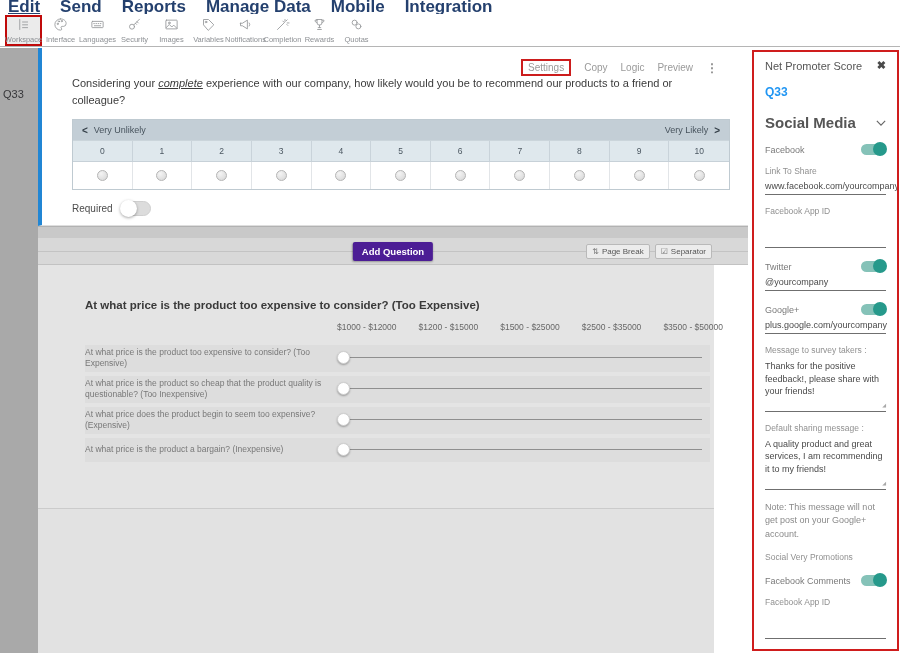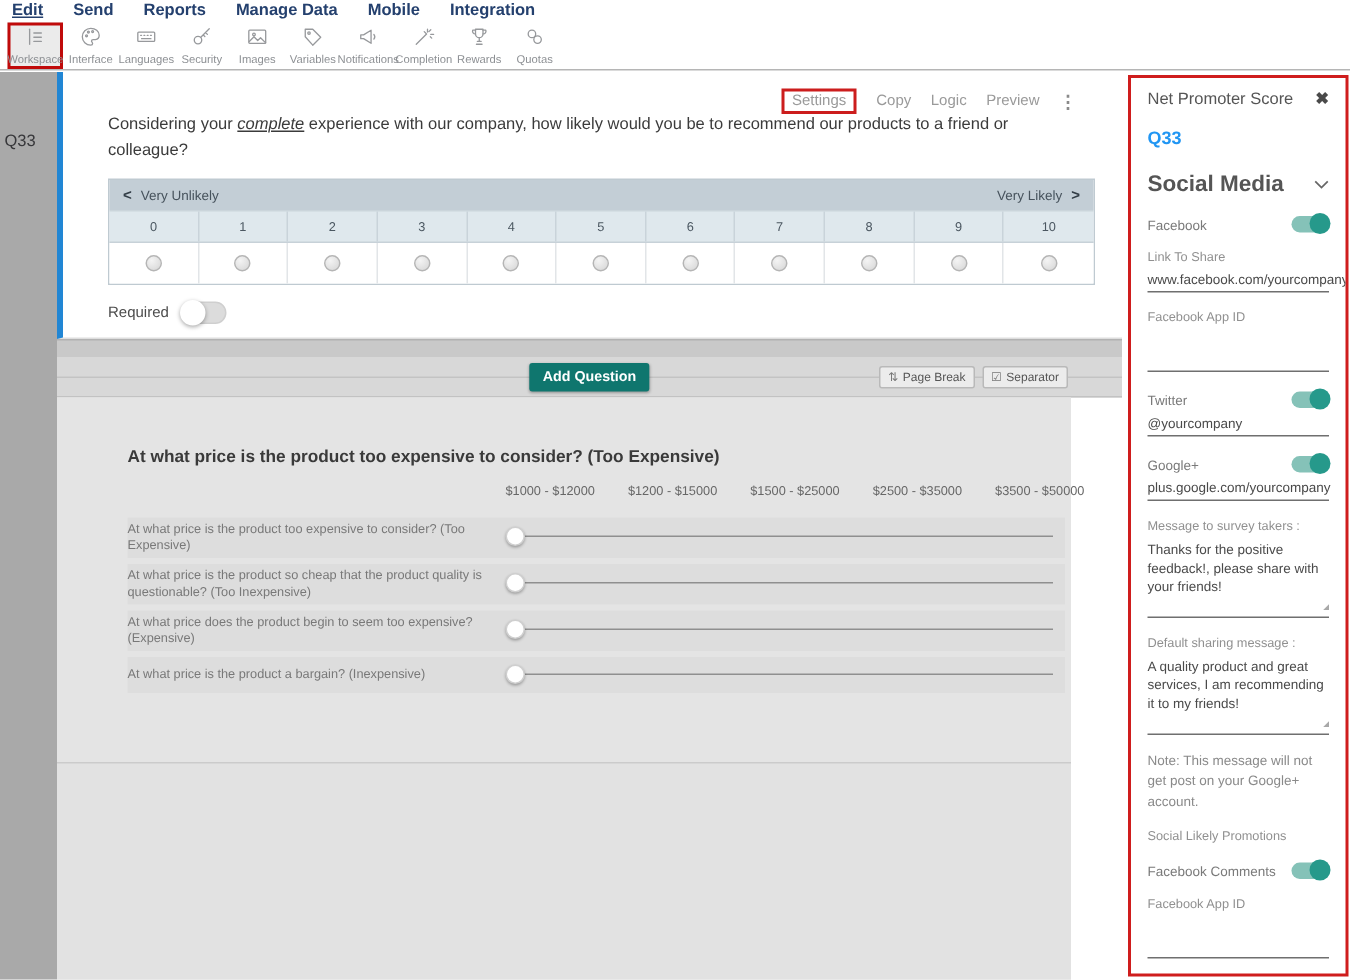--- a/index.html
+++ b/index.html
@@ -2,21 +2,21 @@
 <html><head>
 <meta charset="utf-8">
 <style>
   * { margin:0; padding:0; box-sizing:border-box; }
   html,body { width:900px; height:653px; overflow:hidden; background:#fff;
     font-family:"Liberation Sans", sans-serif; }
 
   
   .menubar { position:absolute; top:0; left:0; right:0; height:14px;
     display:flex; align-items:center; gap:20px; padding-left:8px;
-    background:#fff; font-size:11px; font-weight:bold; color:#24406e; }
+    background:#fff; font-size:17px; font-weight:bold; color:#24406e; }
   .menu-item { cursor:pointer; }
   .menu-item.active { text-decoration:underline; }
 
   
   .toolbar { position:absolute; top:14px; left:0; right:0; height:33px;
     display:flex; align-items:center; padding-left:5px; background:#fff;
     border-bottom:1px solid #b5b5b5; }
   .tool { width:37px; display:flex; flex-direction:column; align-items:center;
     justify-content:center; gap:1px; color:#8d9094; font-size:7.5px; cursor:pointer; }
   .tool svg { width:15px; height:15px; stroke:#97999c; fill:none;
@@ -67,21 +67,21 @@
   .toggle-off .knob { position:absolute; left:-2px; top:-2px; width:17px; height:17px;
     border-radius:50%; background:#fff; box-shadow:0 1px 3px rgba(0,0,0,.35); }
 
   
   .band { position:absolute; left:38px; top:178px; width:710px; height:12px;
     background:#c9c9c9; border-top:1px solid #b2b2b2; }
   .add-row { position:absolute; left:38px; top:190px; width:710px; height:27px;
     background:#d8d8d8; border-bottom:1px solid #c2c2c2; }
   .add-row .rule { position:absolute; left:0; right:0; top:13px; border-top:1px solid #c3c3c3; }
   .add-btn { position:absolute; left:50%; transform:translateX(-50%); top:4px;
-    background:#0f766e; color:#fff; font-size:9.5px; font-weight:bold;
+    background:#4c1d95; color:#fff; font-size:9.5px; font-weight:bold;
     padding:4px 9px; border-radius:2px; border:none; cursor:pointer;
     box-shadow:0 1px 2px rgba(0,0,0,.3); }
   .pb-sep { position:absolute; right:36px; top:6px; display:flex; gap:5px; }
   .mini-btn { display:flex; align-items:center; gap:3px; background:#ececec;
     border:1px solid #b9b9b9; border-radius:2px; font-size:8px; color:#555;
     padding:2px 5px; cursor:pointer; }
   .mini-btn .mi { font-size:8px; color:#777; }
 
   
   .q34 { position:absolute; left:38px; top:217px; width:676px; bottom:0; background:#e2e2e2; }
@@ -412,21 +412,21 @@
   </div>
 
   <div class="flabel">Default sharing message :</div>
   <div class="ftext">
     <span>A quality product and great services, I am recommending it to my friends!</span>
     <span class="grip">◢</span>
   </div>
 
   <div class="note">Note: This message will not get post on your Google+ account.</div>
 
-  <div class="flabel">Social Likely Promotions</div>
+  <div class="flabel">Social Very Promotions</div>
 
   <div class="toggle-row">
     <span>Facebook Comments</span>
     <span class="toggle-on">
         <span class="knob"></span>
       </span>
   </div>
   <div class="flabel">Facebook App ID</div>
   <div class="finput empty"></div>
 

